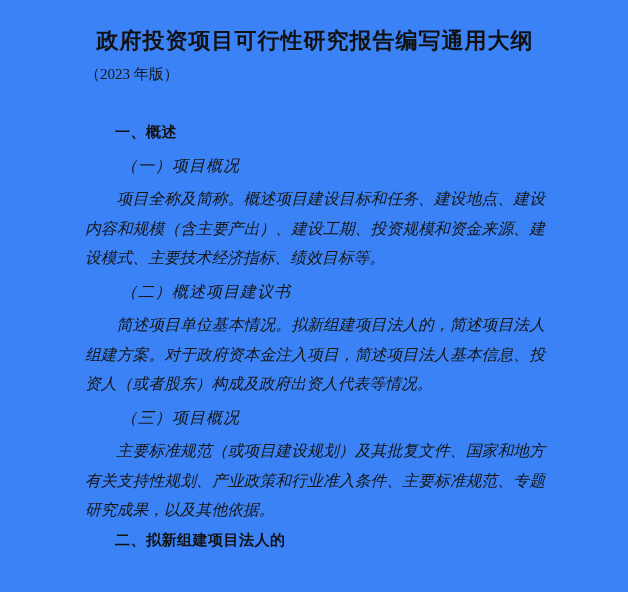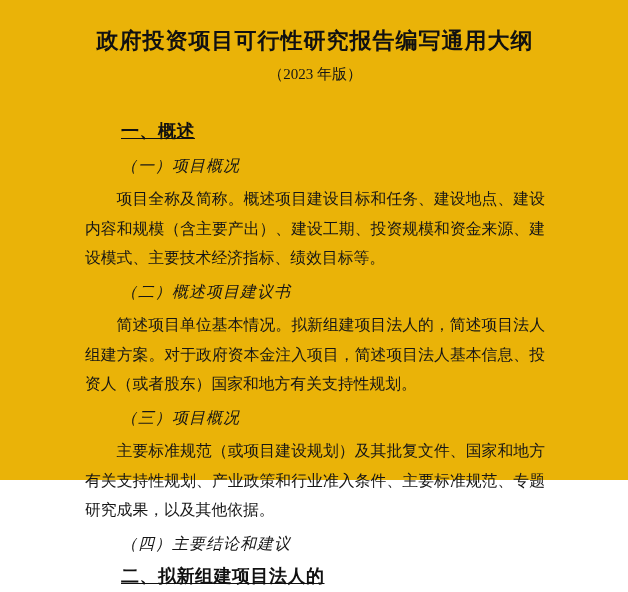--- a/index.html
+++ b/index.html
@@ -10,74 +10,73 @@
   body {
     width: 628px;
     height: 592px;
     overflow: hidden;
     color: #161616;
     font-family: "Liberation Serif", serif;
   }
   .page {
     box-sizing: border-box;
     width: 628px;
-    height: 480px;
+    height: 592px;
     padding: 26px 83px 0 85px;
-    background: #eab308;
+    background: #3b82f6;
   }
   .doc-title {
     margin: 0;
     font-family: "Liberation Serif", serif;
     font-weight: bold;
     font-size: 22px;
     line-height: 30px;
     letter-spacing: 1px;
     text-align: center;
     color: #111111;
   }
   .doc-subtitle {
     margin: 6px 0 0 0;
     font-size: 15px;
     line-height: 24px;
-    text-align: center;
     color: #161616;
   }
   .doc-body {
     margin-top: 31px;
   }
   .sec-heading {
     margin: 0;
     font-family: "Liberation Sans", sans-serif;
     font-weight: bold;
-    font-size: 18px;
+    font-size: 15px;
     line-height: 29.5px;
     text-indent: 2em;
     color: #111111;
     letter-spacing: 0.5px;
-    text-decoration: underline;
   }
   .sub-heading {
     margin: 4px;
     font-family: "Liberation Serif", serif;
     font-style: italic;
     font-weight: normal;
     font-size: 16px;
     line-height: 29.5px;
     text-indent: 2em;
     letter-spacing: 1px;
     color: #161616;
   }
   .para {
     margin: 0;
     font-size: 15.8px;
     line-height: 29.5px;
     text-indent: 2em;
     text-align: justify;
     line-break: strict;
     color: #161616;
+    font-style: italic;
   }
 </style>
 </head>
 <body>
 
 <main class="page">
 
   <h1 class="doc-title">政府投资项目可行性研究报告编写通用大纲</h1>
 
   <div class="doc-subtitle">（2023 年版）</div>
@@ -85,26 +84,25 @@
   <div class="doc-body">
 
     <h2 class="sec-heading">一、概述</h2>
 
     <h3 class="sub-heading">（一）项目概况</h3>
 
     <p class="para">项目全称及简称。概述项目建设目标和任务、建设地点、建设内容和规模（含主要产出）、建设工期、投资规模和资金来源、建设模式、主要技术经济指标、绩效目标等。</p>
 
     <h3 class="sub-heading">（二）概述项目建议书</h3>
 
-    <p class="para">简述项目单位基本情况。拟新组建项目法人的，简述项目法人组建方案。对于政府资本金注入项目，简述项目法人基本信息、投资人（或者股东）国家和地方有关支持性规划。</p>
+    <p class="para">简述项目单位基本情况。拟新组建项目法人的，简述项目法人组建方案。对于政府资本金注入项目，简述项目法人基本信息、投资人（或者股东）构成及政府出资人代表等情况。</p>
 
     <h3 class="sub-heading">（三）项目概况</h3>
 
     <p class="para">主要标准规范（或项目建设规划）及其批复文件、国家和地方有关支持性规划、产业政策和行业准入条件、主要标准规范、专题研究成果，以及其他依据。</p>
 
-    <h3 class="sub-heading">（四）主要结论和建议</h3>
 
 
     <h2 class="sec-heading">二、拟新组建项目法人的</h2>
 
   </div>
 
 </main>
 
 </body></html>

